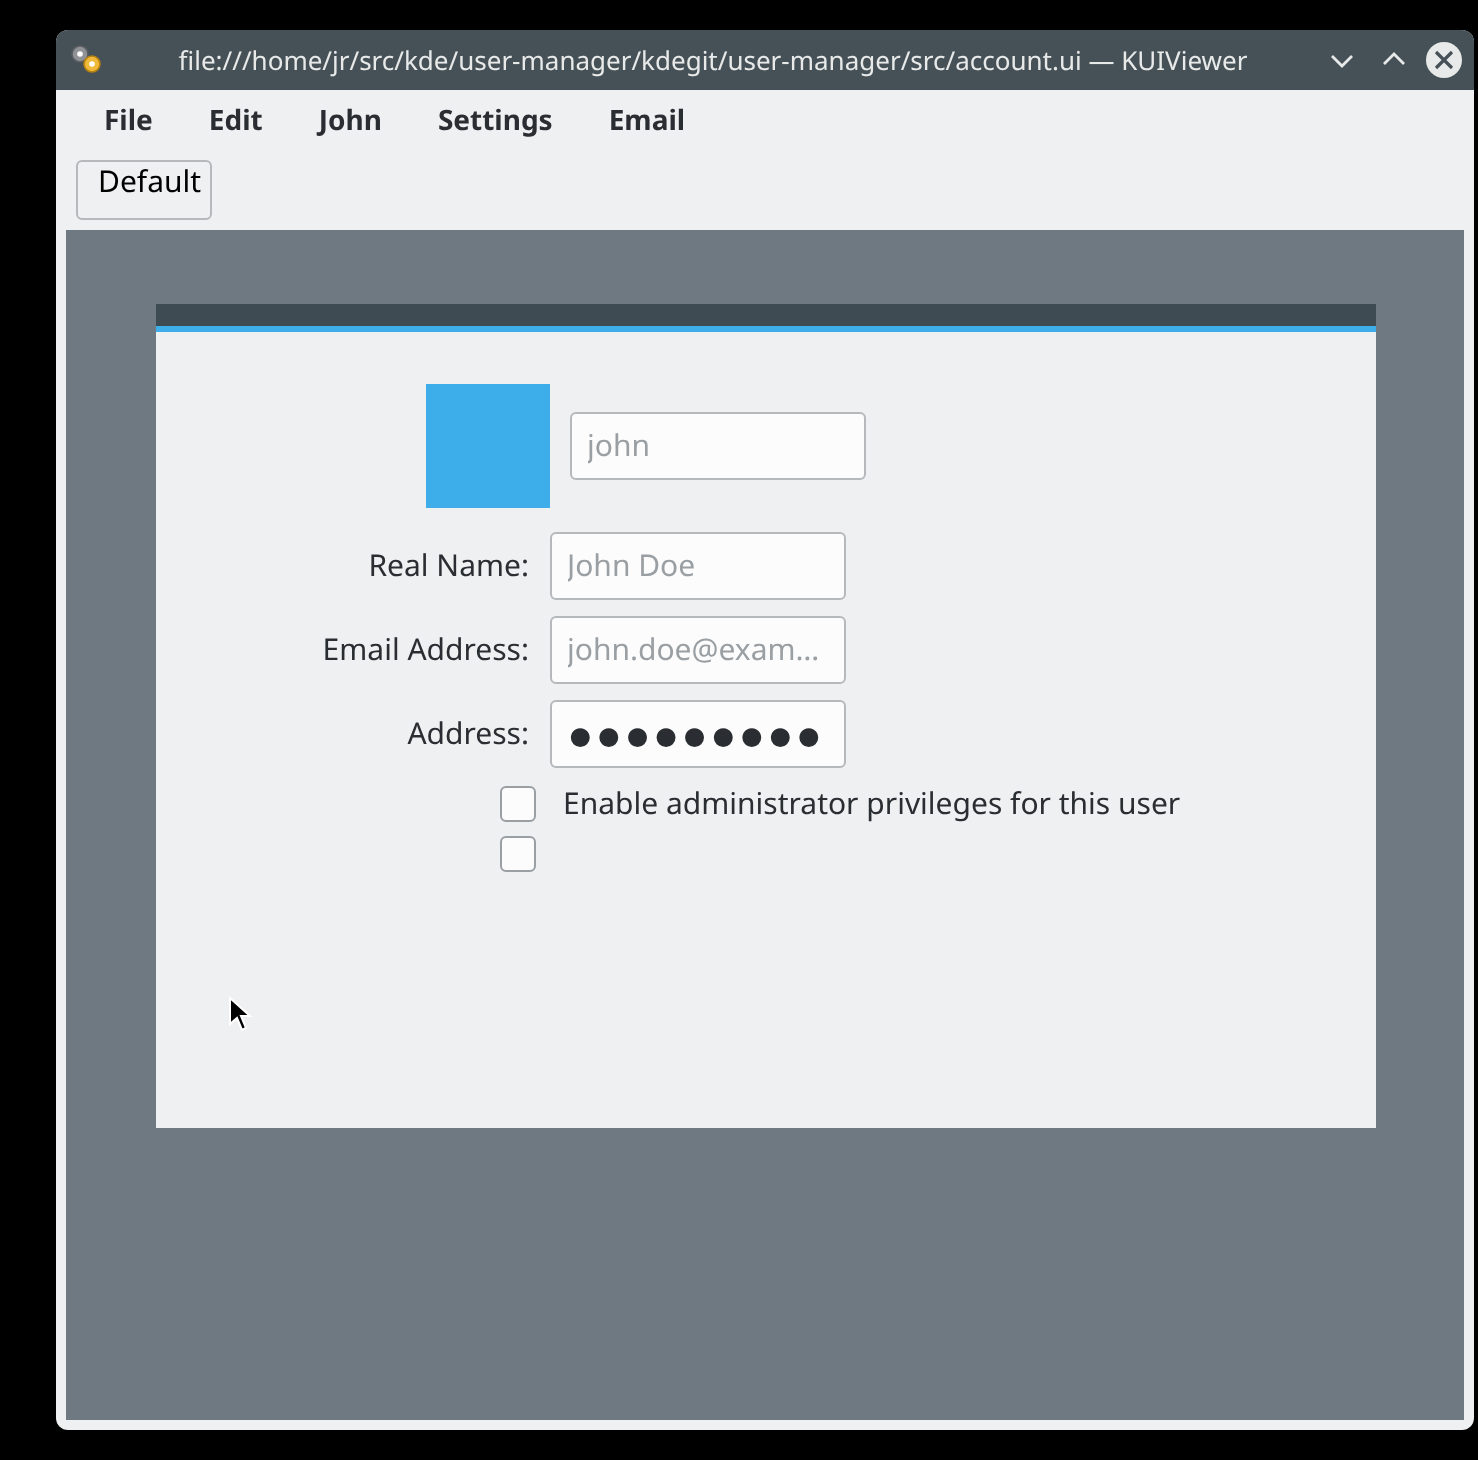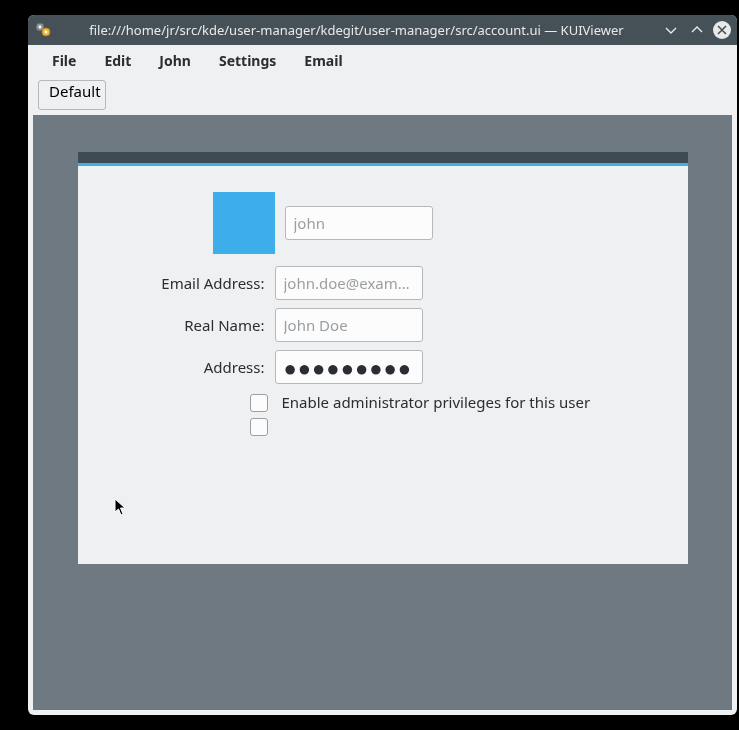--- a/index.html
+++ b/index.html
@@ -175,21 +175,21 @@
       background: #fcfcfc;
       padding: 0 8px;
       display: flex;
       align-items: center;
       letter-spacing: 1px;
       font-size: 22px;
       color: #2a2e32;
     }
     .check-row {
       display: flex;
-      align-items: flex-end;
+      align-items: center;
       margin-left: 142px;
       margin-bottom: 6px;
       gap: 14px;
     }
     .checkbox {
       width: 18px;
       height: 18px;
       border: 1px solid #9a9fa3;
       border-radius: 3px;
       background: #fcfcfc;
@@ -262,27 +262,27 @@
       <div class="accent-bar"></div>
 
       <div class="form">
 
         <div class="form-row" style="margin-bottom:12px;">
           <div class="avatar-box"></div>
           <input class="text-input" type="text" placeholder="john" style="">
         </div>
 
         <div class="form-row">
+          <div class="form-label">Real Name:</div>
+          <input class="text-input" type="text" placeholder="John Doe" style="">
+        </div>
+
+        <div class="form-row">
           <div class="form-label">Email Address:</div>
           <input class="text-input" type="text" placeholder="john.doe@exam…" style="">
-        </div>
-
-        <div class="form-row">
-          <div class="form-label">Real Name:</div>
-          <input class="text-input" type="text" placeholder="John Doe" style="">
         </div>
 
         <div class="form-row">
           <div class="form-label">Address:</div>
           <div class="pw-dots">●●●●●●●●●</div>
         </div>
 
         <div class="check-row">
           <div class="checkbox"></div>
           <div class="check-label">Enable administrator privileges for this user</div>

